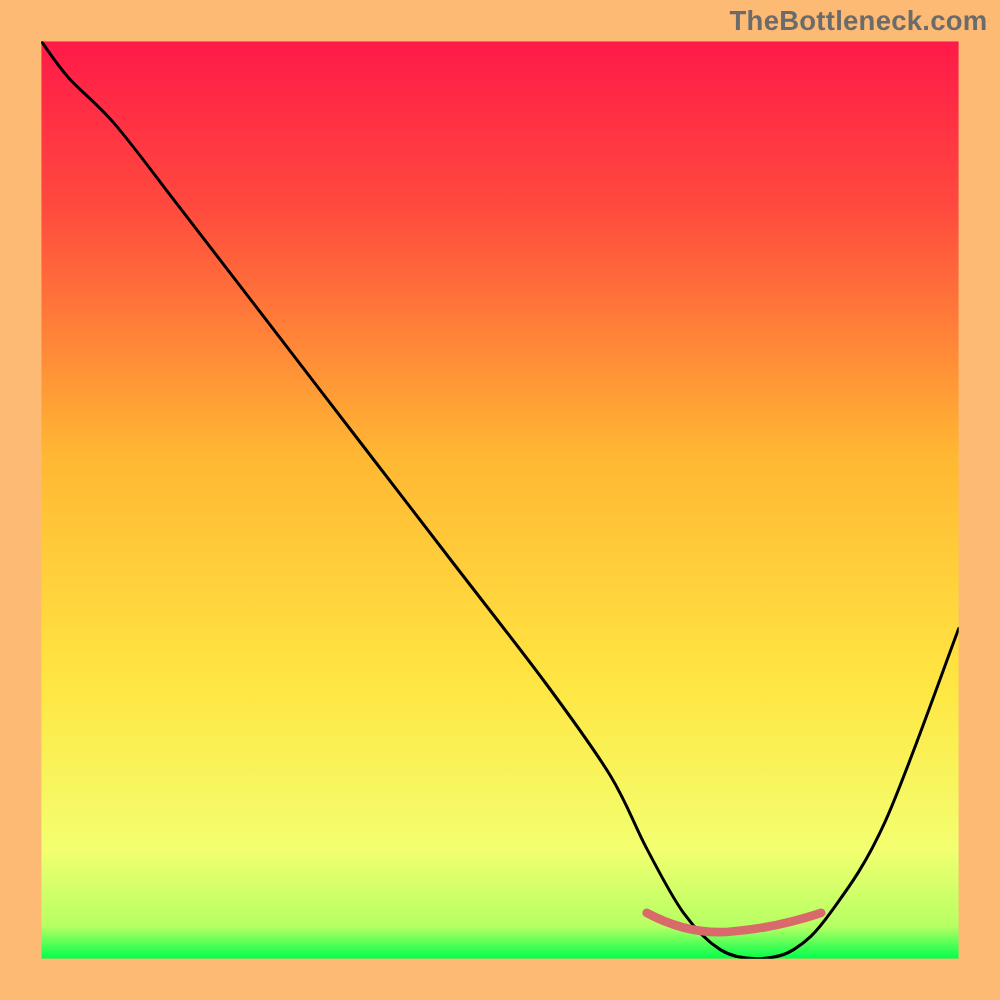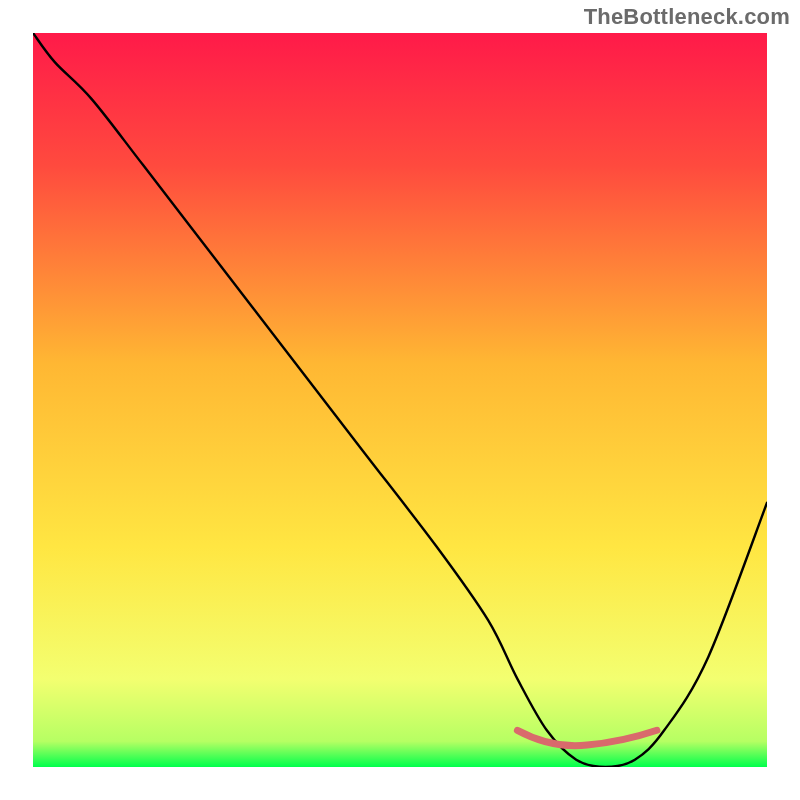--- a/index.html
+++ b/index.html
@@ -10,21 +10,21 @@
     background: #000;
     overflow: hidden;
     font-family: Arial, Helvetica, sans-serif;
   }
   .frame {
     position: absolute;
     top: 0;
     left: 0;
     width: 800px;
     height: 800px;
-    background: #ffffff;
+    background: #fdba74;
   }
   .watermark {
     position: absolute;
     top: 4px;
     right: 10px;
     font-size: 22px;
     font-weight: 600;
     color: #6b6b6b;
     letter-spacing: 0.2px;
     user-select: none;

